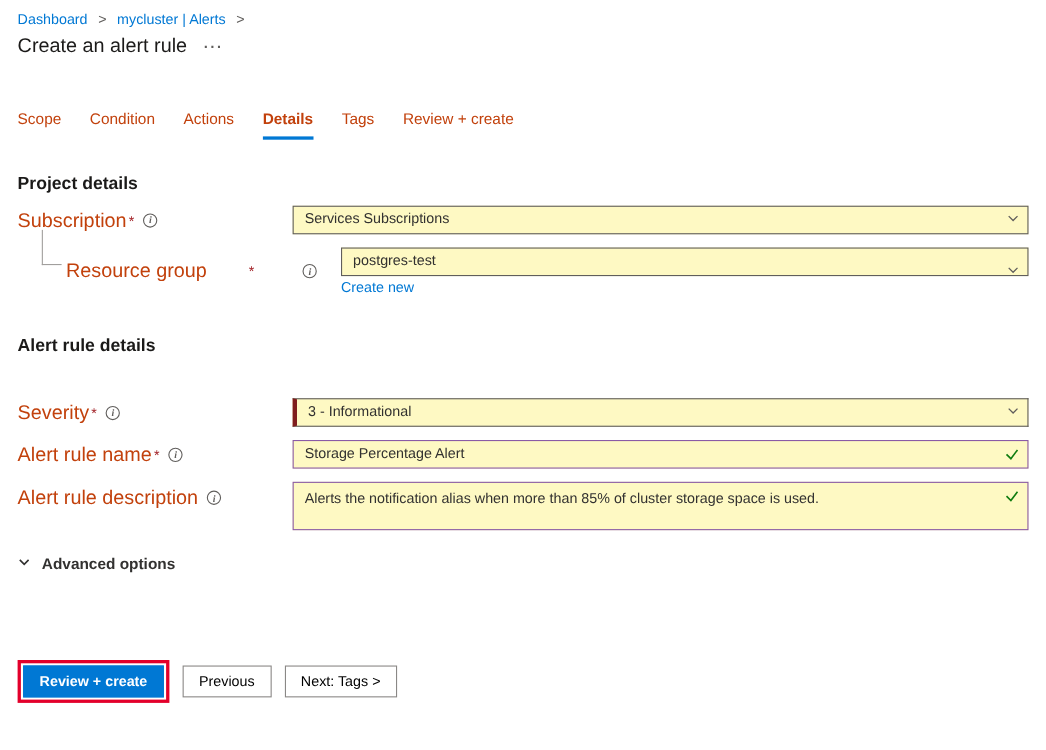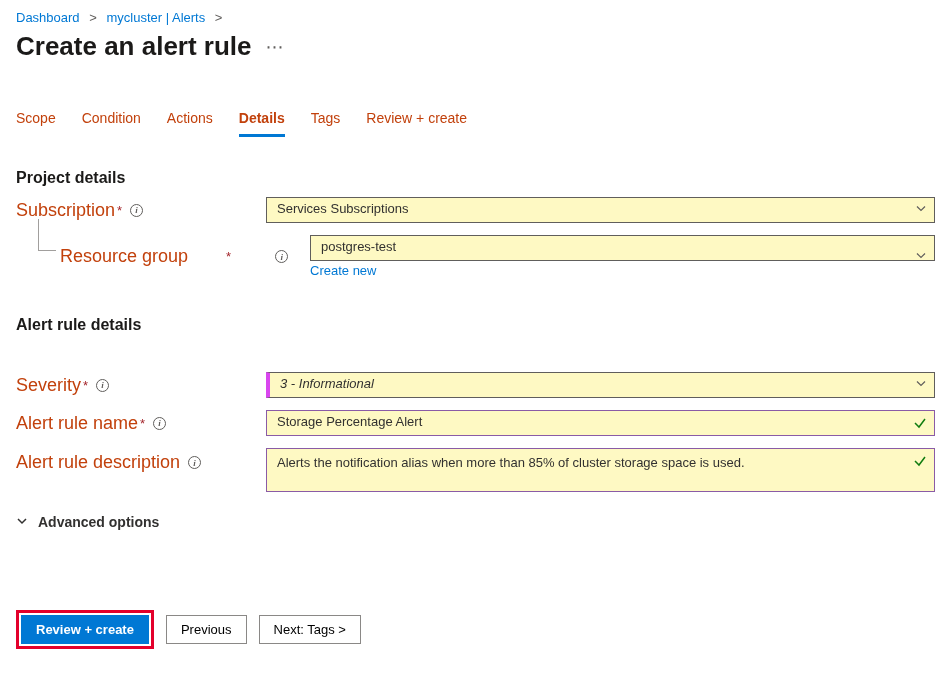--- a/index.html
+++ b/index.html
@@ -11,21 +11,21 @@
       width: 951px;
       padding: 10px 16px 16px 16px;
     }
     .breadcrumb {
       font-size: 13px;
       margin-bottom: 6px;
     }
     .breadcrumb a { color: #0078d4; text-decoration: none; cursor: pointer; }
     .breadcrumb .sep { color: #605e5c; margin: 0 6px; }
     .title-row { display: flex; align-items: center; margin-bottom: 48px; }
-    h1 { font-size: 26px; font-weight: 700; color: #1b1a19; }
+    h1 { font-size: 18px; font-weight: 400; color: #1b1a19; }
     .more-btn { margin-left: 14px; cursor: pointer; color: #605e5c; font-size: 18px; line-height: 10px; }
     .tabs { display: flex; gap: 26px; border-bottom: 0; margin-bottom: 32px; }
     .tab { font-size: 14px; padding-bottom: 8px; cursor: pointer; color: #c2410c; }
     .tab.active { font-weight: 600; border-bottom: 3px solid #0078d4; }
     h2.section { font-size: 16px; font-weight: 600; margin-bottom: 10px; color: #1b1a19; }
     .section-desc { font-size: 13px; color: #323130; margin-bottom: 24px; }
     .field-row { display: flex; align-items: center; margin-bottom: 12px; position: relative; }
     .field-label-col { width: 250px; flex-shrink: 0; display: flex; align-items: center; }
     .label { font-size: 18px; color: #c2410c; }
     .req { color: #a4262c; margin-left: 2px; }
@@ -41,21 +41,21 @@
     }
     .indent-label { margin-left: 44px; gap: 36px; }
     .control { flex: 1; position: relative; }
     .select-box, .input-box, .textarea-box {
       width: 100%; border: 1px solid #605e5c; padding: 1px 28px 5px 10px;
       font-size: 13px; font-family: inherit; background: #fef9c3; color: #323130;
       height: 26px; display: flex; align-items: center; cursor: pointer;
     }
     .input-box, .textarea-box { cursor: text; border-color: #8a5ba6; }
     .textarea-box { height: 44px; align-items: flex-start; padding-top: 6px; resize: none; }
-    .severity-accent { border-left: 4px solid #d946ef; font-style: italic; }
+    .severity-accent { border-left: 4px solid #7f1d1d; }
     .chevron {
       position: absolute; right: 8px; top: 50%; transform: translateY(-50%);
       pointer-events: none;
     }
     .checkmark {
       position: absolute; right: 8px; top: 6px; pointer-events: none;
     }
     .link-small { color: #0078d4; font-size: 13px; text-decoration: none; cursor: pointer; margin-top: 2px; display: inline-block; }
     .expandable { display: flex; align-items: center; gap: 10px; cursor: pointer; margin-top: 22px; }
     .expandable .chev { transform: rotate(0deg); }

